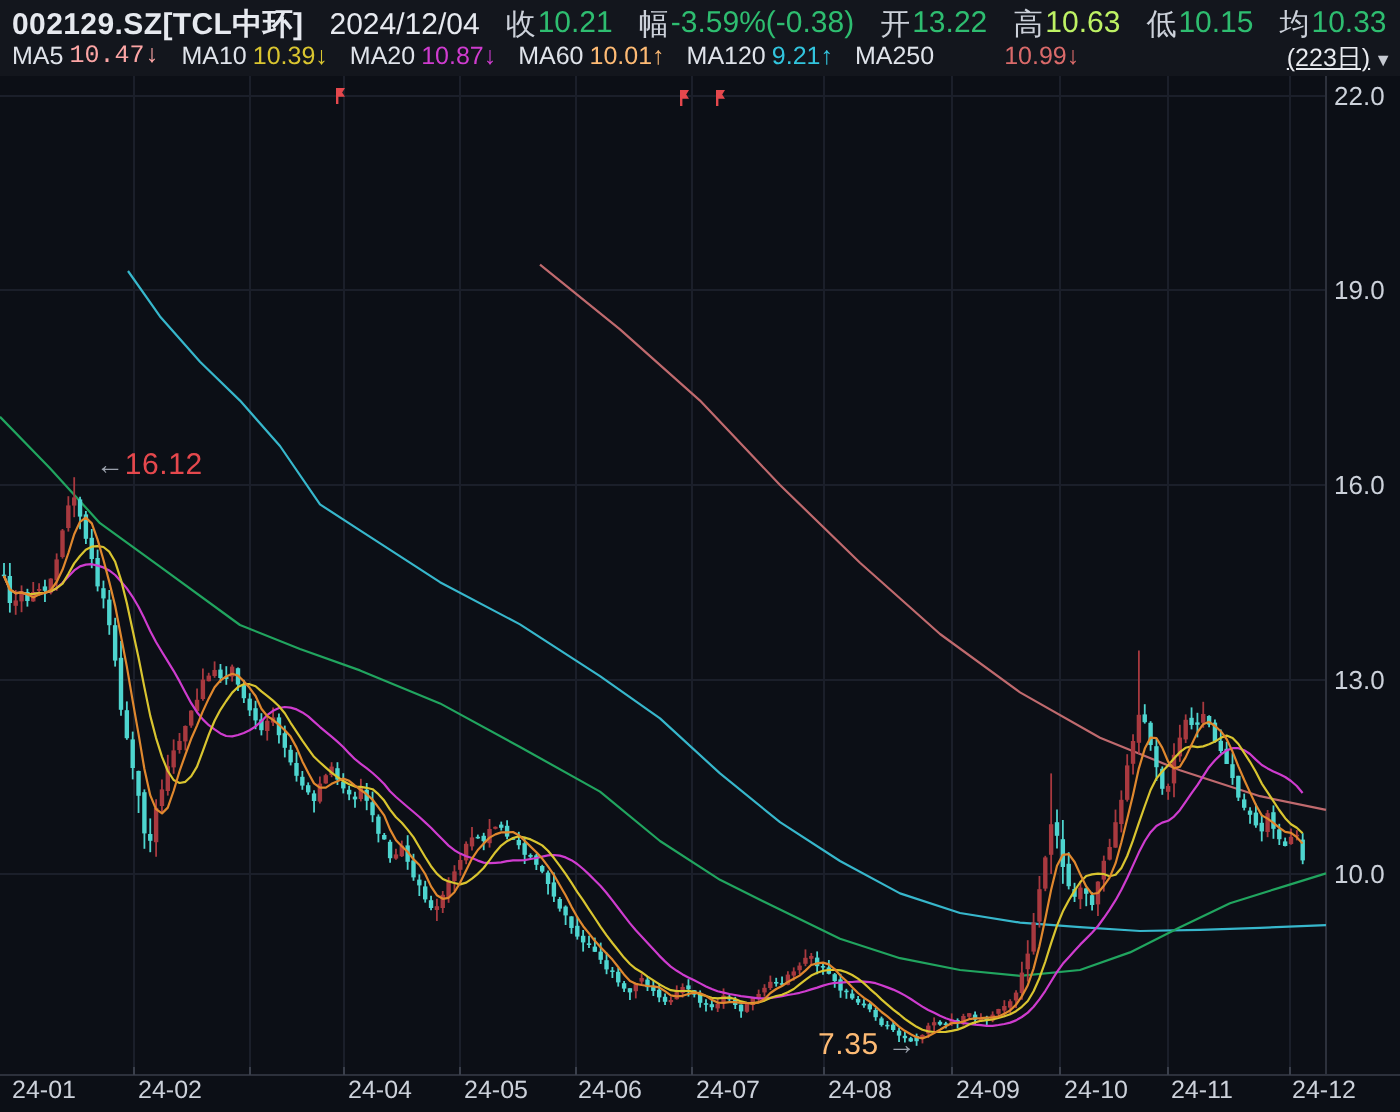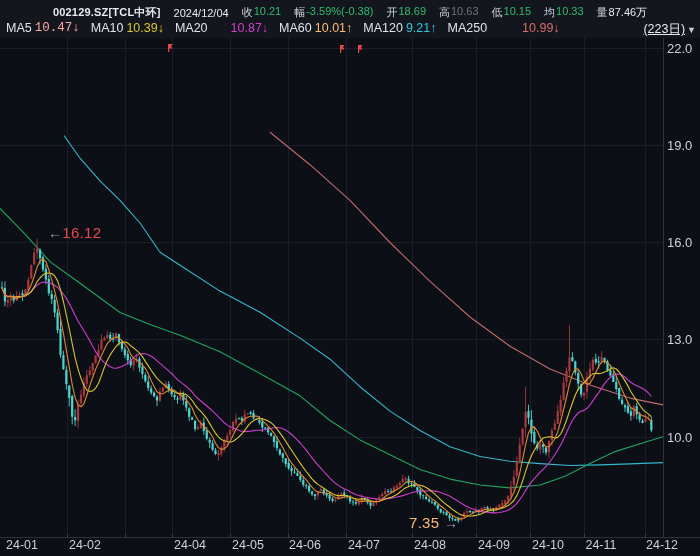--- a/index.html
+++ b/index.html
@@ -1,23 +1,23 @@
 <!DOCTYPE html>
 <html><head>
 <meta charset="utf-8">
 <style>
   html,body{margin:0;padding:0;background:#07090d;}
   .app{position:relative;width:700px;height:556px;background:#0c0f16;overflow:hidden;
        font-family:"Liberation Sans","DejaVu Sans",sans-serif;-webkit-font-smoothing:antialiased;}
   .info-bar{position:absolute;top:0;left:0;right:0;height:21px;background:#13161d;z-index:3;
-            display:flex;align-items:center;padding:2px 6px 0 6px;gap:13px;font-size:11px;color:#e6e9ef;white-space:nowrap;justify-content:center;}
+            display:flex;align-items:center;padding:2px 6px 0 6px;gap:13px;font-size:15px;color:#e6e9ef;white-space:nowrap;}
   .info-bar .sym{font-weight:bold;letter-spacing:.2px;}
   .field{display:inline-flex;gap:1px;}
   .field .lbl{color:#ccd1da;}
-  .v-green{color:#2ebd70;} .v-red{color:#737373;} .v-white{color:#e6e9ef;}
+  .v-green{color:#2ebd70;} .v-red{color:#bef264;} .v-white{color:#e6e9ef;}
   .ma-bar{position:absolute;top:21px;left:0;right:0;height:17px;background:#13161d;z-index:3;
           display:flex;align-items:flex-start;padding:0 4px 0 6px;gap:11px;font-size:12.5px;color:#dfe3ea;white-space:nowrap;}
   .ma-item{display:inline-flex;gap:3px;}
   .range{margin-left:auto;display:inline-flex;align-items:center;gap:2px;cursor:pointer;}
   .range .rl{text-decoration:underline;color:#e8eaef;}
   .range .tri{font-size:9px;color:#c6cad2;}
   .chart{position:absolute;inset:0;z-index:1;}
   .chart svg{position:absolute;inset:0;}
   .ann{position:absolute;font-size:15px;white-space:nowrap;z-index:2;letter-spacing:.3px;}
   .ann .arr{color:#9aa0ab;font-size:14px;}
@@ -36,21 +36,21 @@
         <span class="field">
           <span class="lbl">收</span>
           <span class="v-green">10.21</span>
         </span>
         <span class="field">
           <span class="lbl">幅</span>
           <span class="v-green">-3.59%(-0.38)</span>
         </span>
         <span class="field">
           <span class="lbl">开</span>
-          <span class="v-green">18.69</span>
+          <span class="v-green">13.22</span>
         </span>
         <span class="field">
           <span class="lbl">高</span>
           <span class="v-red">10.63</span>
         </span>
         <span class="field">
           <span class="lbl">低</span>
           <span class="v-green">10.15</span>
         </span>
         <span class="field">
@@ -70,21 +70,21 @@
         <span class="ma-item">
           <span>MA5</span>
           <span style="color: #fca5a5; font-family: Liberation Mono, monospace;">10.47↓</span>
         </span>
         <span class="ma-item">
           <span>MA10</span>
           <span style="color: rgb(217, 197, 48);">10.39↓</span>
         </span>
         <span class="ma-item">
           <span>MA20</span>
-          <span style="color: rgb(207, 60, 207); margin-left: 20px;">10.87↓</span>
+          <span style="color: rgb(207, 60, 207);">10.87↓</span>
         </span>
         <span class="ma-item">
           <span>MA60</span>
           <span style="color: #fdba74;">10.01↑</span>
         </span>
         <span class="ma-item">
           <span>MA120</span>
           <span style="color: rgb(50, 197, 222);">9.21↑</span>
         </span>
         <span class="ma-item">

